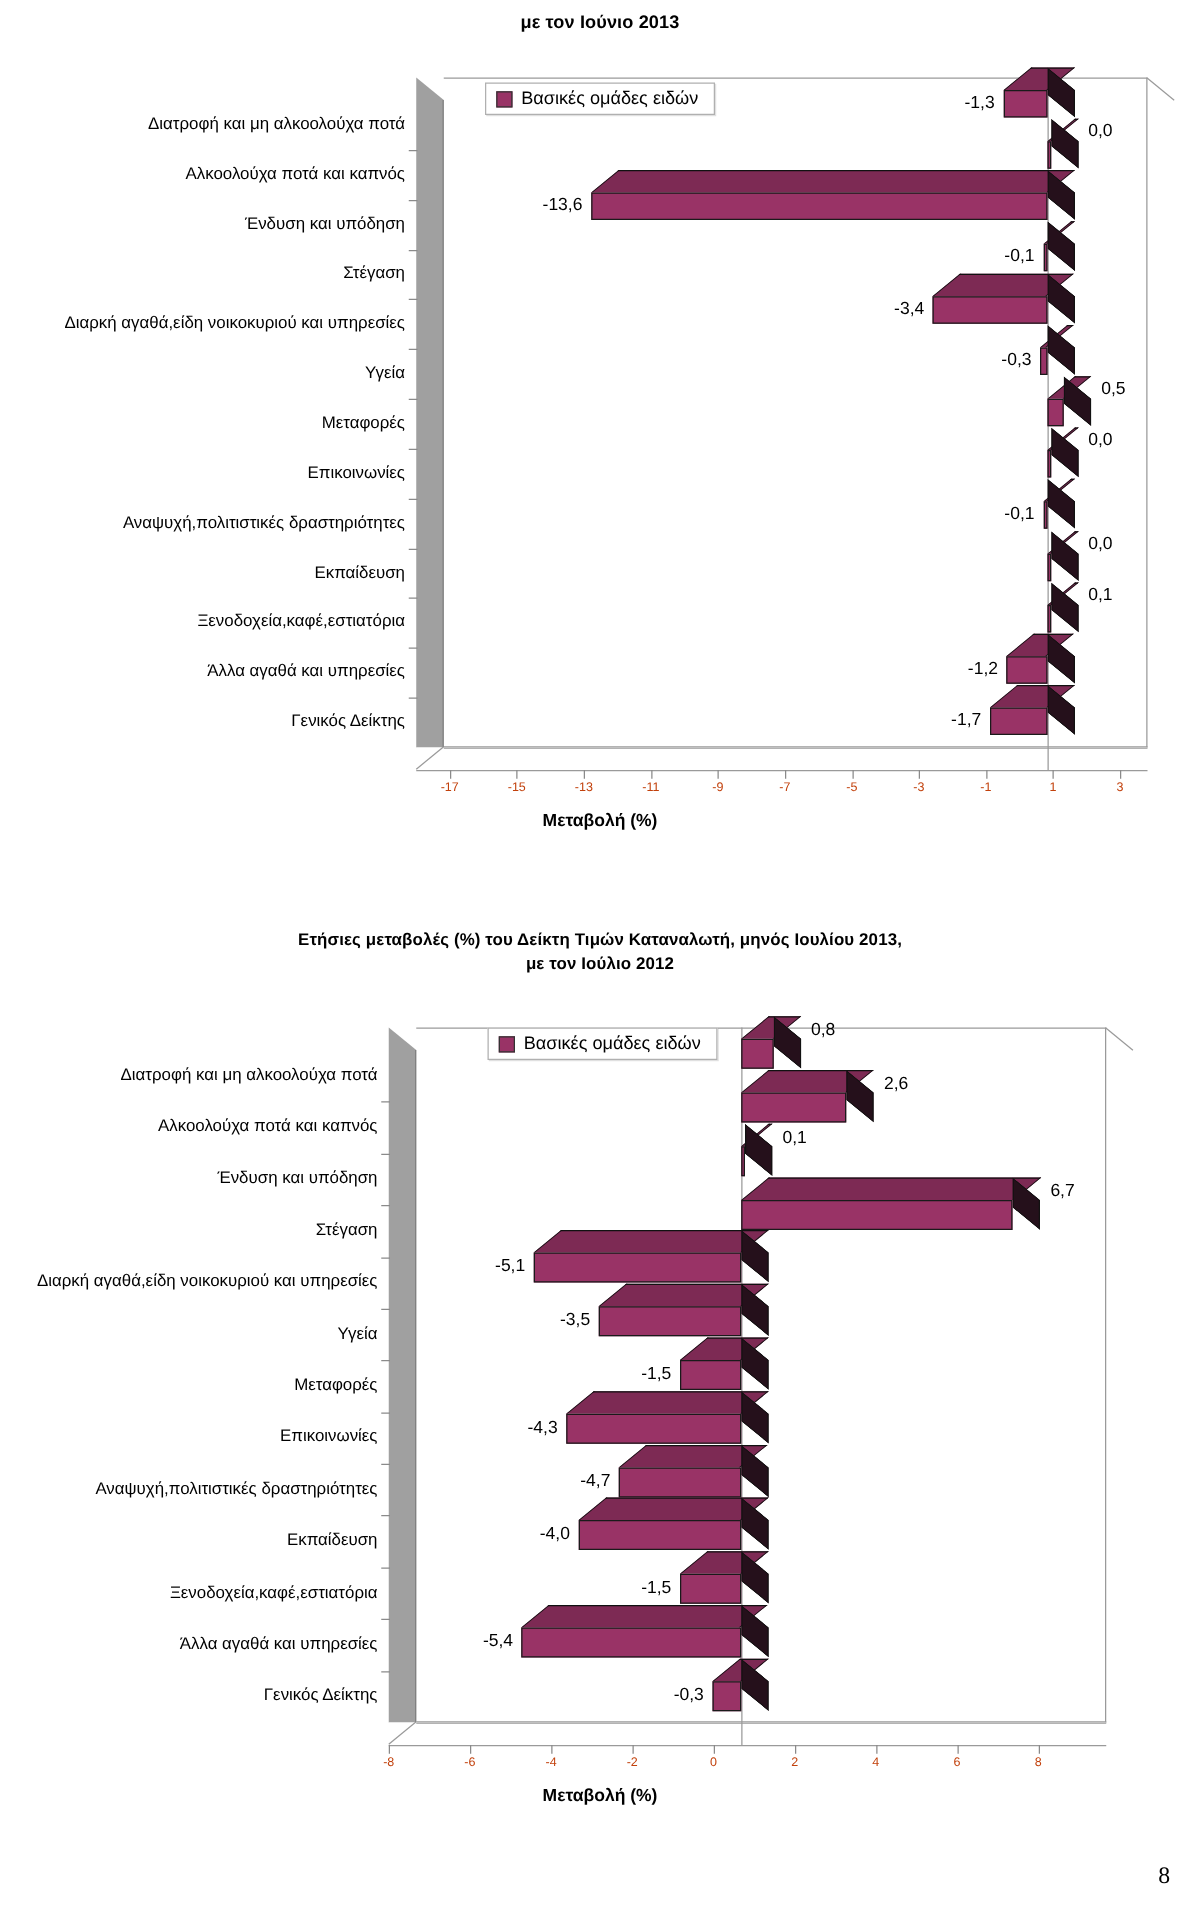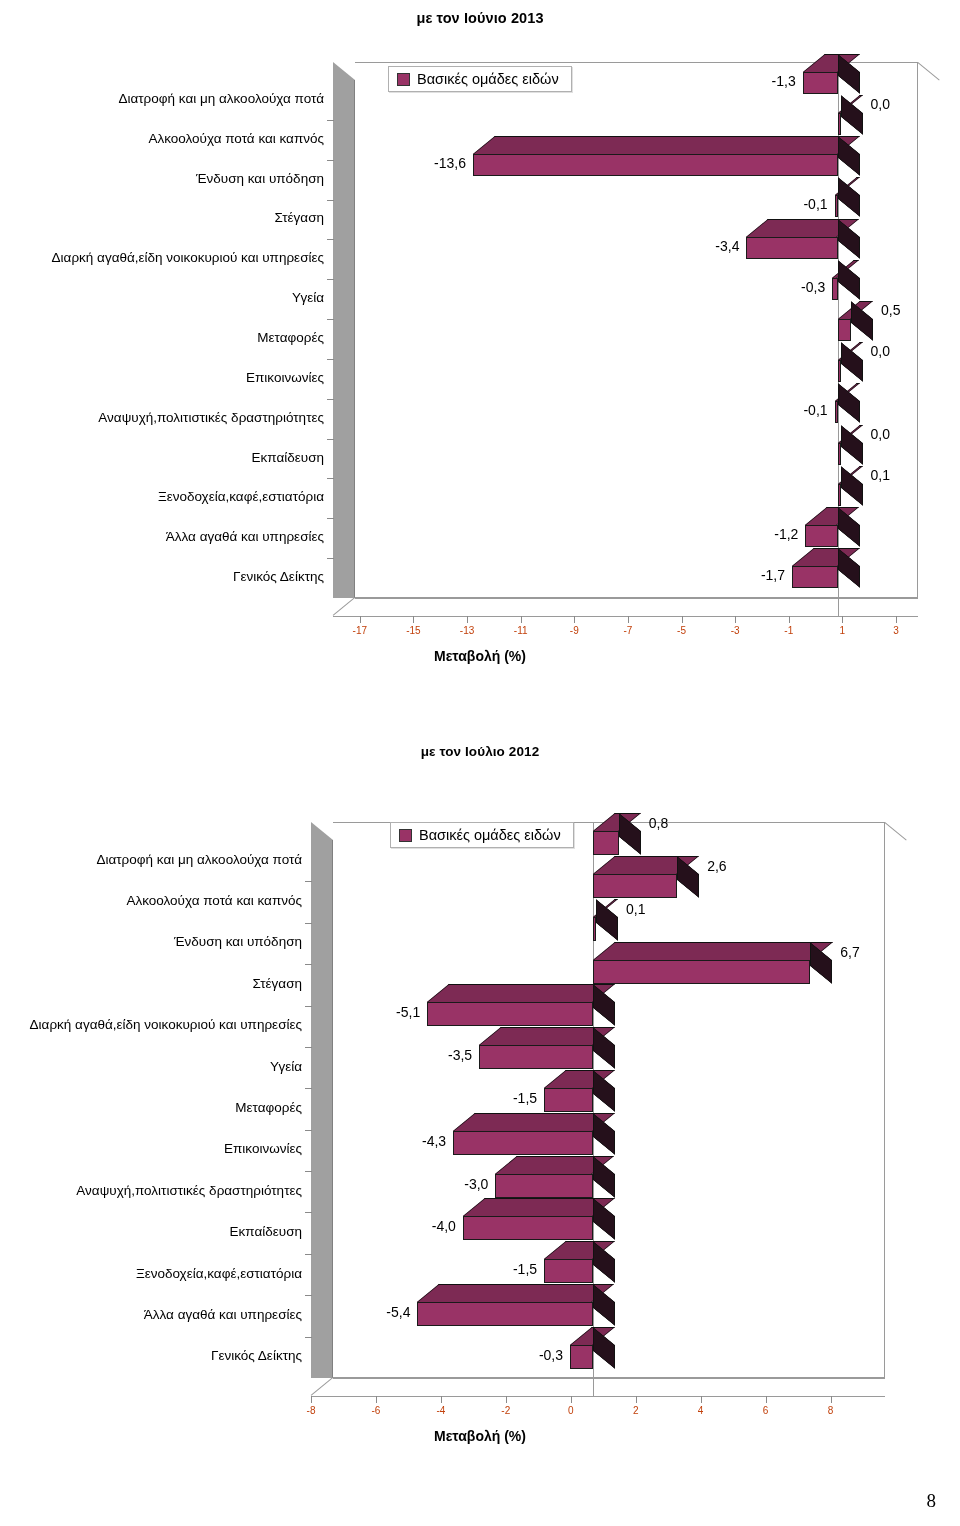--- a/index.html
+++ b/index.html
@@ -259,20 +259,21 @@
     <div class="tick-mark" style="left: 896px; top: 566px; width: 1px; height: 7px;"></div>
     <div class="xtick-label" style="left: 871px; top: 575px; width: 50px;">3</div>
     <div class="axis-title" style="left: 0px; top: 598px; width: 960px;">Μεταβολή (%)</div>
     <div class="legend" style="left: 388px; top: 16px;">
       <span class="legend-swatch"></span>
       <span>Βασικές ομάδες ειδών</span>
     </div>
   </div>
 
 <div class="chart-title" id="chart2-title">
+  <div>Ετήσιες μεταβολές (%) του  Δείκτη Τιμών Καταναλωτή, μηνός Ιουλίου 2013,</div>
   <div>με τον Ιούλιο 2012</div>
 </div>
 
 <div class="chart" id="chart2" style="left:0px; top:800px; width:960px; height:700px;">
     <div class="backplane" style="left: 333px; top: 22px; width: 552px; height: 556px;"></div>
     <div class="wall-left" style="left: 311px; top: 40px; width: 22px; height: 538px;"></div>
     <div class="wall-left-top" style="left: 311px; top: 22px; border-width: 18px 0px 0px 22px; border-color: transparent transparent transparent rgb(160, 160, 160);"></div>
     <div style="position: absolute; left: 311px; top: 578px; width: 574px; height: 18px; background: rgb(255, 255, 255);"></div>
     <div style="position: absolute; left: 333px; top: 578px; width: 552px; height: 1px; background: rgb(154, 154, 154);"></div>
     <div style="position: absolute; left: 311px; top: 596px; width: 574px; height: 1px; background: rgb(154, 154, 154);"></div>
@@ -350,21 +351,21 @@
       <div style="position: absolute; left: 453.141px; top: 312.769px; width: 139.624px; height: 18px; background: rgb(125, 42, 84); border-top: 1px solid rgb(17, 17, 17); border-right: 1px solid rgb(17, 17, 17); border-left: 1px solid rgb(17, 17, 17); border-image: initial; border-bottom: none; transform: skewX(-50.7106deg); transform-origin: left bottom;"></div>
       <div style="position: absolute; left: 592.765px; top: 312.769px; width: 22px; height: 24px; background: rgb(37, 16, 27); border: 1px solid rgb(17, 17, 17); clip-path: polygon(0px 0px, 100% 0px, 100% 100%, 0px 100%); transform: skewY(39.2894deg); transform-origin: left top;"></div>
       <div class="bar-face" style="left: 453.141px; top: 330.769px; width: 139.624px; height: 24px;"></div>
     </div>
     <div class="bar-label" style="right: 513.859px; top: 332.769px; text-align: right;">-4,3</div>
     <div class="bar-wrap" style="left: 0px; top: 0px;">
       <div style="position: absolute; left: 495.353px; top: 355.538px; width: 97.4118px; height: 18px; background: rgb(125, 42, 84); border-top: 1px solid rgb(17, 17, 17); border-right: 1px solid rgb(17, 17, 17); border-left: 1px solid rgb(17, 17, 17); border-image: initial; border-bottom: none; transform: skewX(-50.7106deg); transform-origin: left bottom;"></div>
       <div style="position: absolute; left: 592.765px; top: 355.538px; width: 22px; height: 24px; background: rgb(37, 16, 27); border: 1px solid rgb(17, 17, 17); clip-path: polygon(0px 0px, 100% 0px, 100% 100%, 0px 100%); transform: skewY(39.2894deg); transform-origin: left top;"></div>
       <div class="bar-face" style="left: 495.353px; top: 373.538px; width: 97.4118px; height: 24px;"></div>
     </div>
-    <div class="bar-label" style="right: 471.647px; top: 375.538px; text-align: right;">-3,0</div>
+    <div class="bar-label" style="right: 471.647px; top: 375.538px; text-align: right;">-4,7</div>
     <div class="bar-wrap" style="left: 0px; top: 0px;">
       <div style="position: absolute; left: 462.882px; top: 398.308px; width: 129.882px; height: 18px; background: rgb(125, 42, 84); border-top: 1px solid rgb(17, 17, 17); border-right: 1px solid rgb(17, 17, 17); border-left: 1px solid rgb(17, 17, 17); border-image: initial; border-bottom: none; transform: skewX(-50.7106deg); transform-origin: left bottom;"></div>
       <div style="position: absolute; left: 592.765px; top: 398.308px; width: 22px; height: 24px; background: rgb(37, 16, 27); border: 1px solid rgb(17, 17, 17); clip-path: polygon(0px 0px, 100% 0px, 100% 100%, 0px 100%); transform: skewY(39.2894deg); transform-origin: left top;"></div>
       <div class="bar-face" style="left: 462.882px; top: 416.308px; width: 129.882px; height: 24px;"></div>
     </div>
     <div class="bar-label" style="right: 504.118px; top: 418.308px; text-align: right;">-4,0</div>
     <div class="bar-wrap" style="left: 0px; top: 0px;">
       <div style="position: absolute; left: 544.059px; top: 441.077px; width: 48.7059px; height: 18px; background: rgb(125, 42, 84); border-top: 1px solid rgb(17, 17, 17); border-right: 1px solid rgb(17, 17, 17); border-left: 1px solid rgb(17, 17, 17); border-image: initial; border-bottom: none; transform: skewX(-50.7106deg); transform-origin: left bottom;"></div>
       <div style="position: absolute; left: 592.765px; top: 441.077px; width: 22px; height: 24px; background: rgb(37, 16, 27); border: 1px solid rgb(17, 17, 17); clip-path: polygon(0px 0px, 100% 0px, 100% 100%, 0px 100%); transform: skewY(39.2894deg); transform-origin: left top;"></div>
       <div class="bar-face" style="left: 544.059px; top: 459.077px; width: 48.7059px; height: 24px;"></div>

